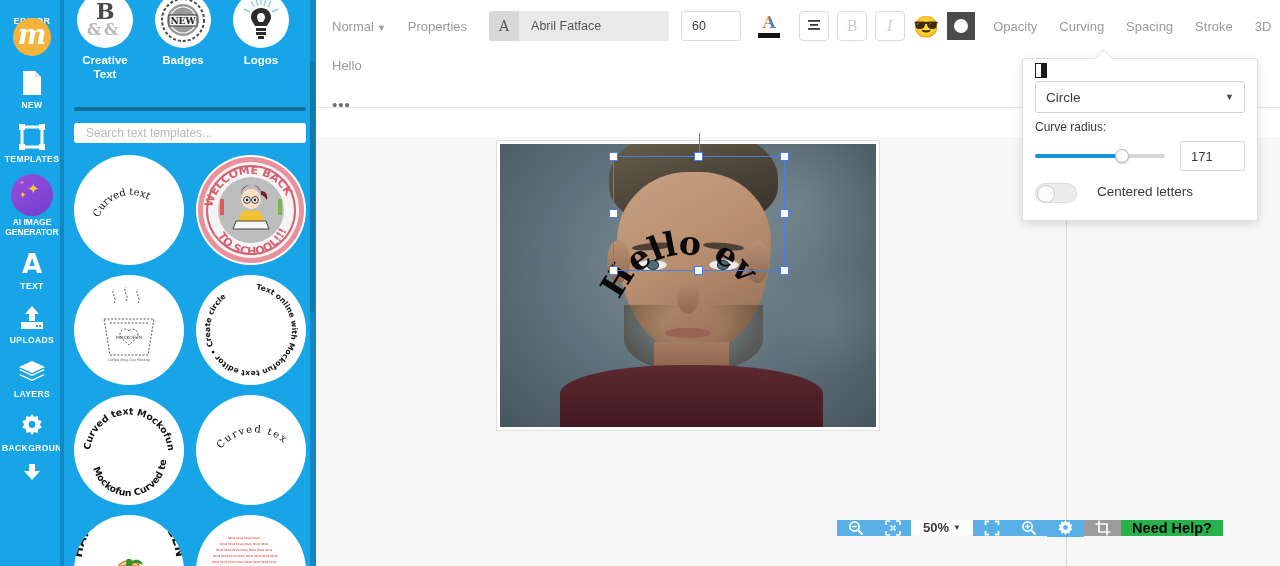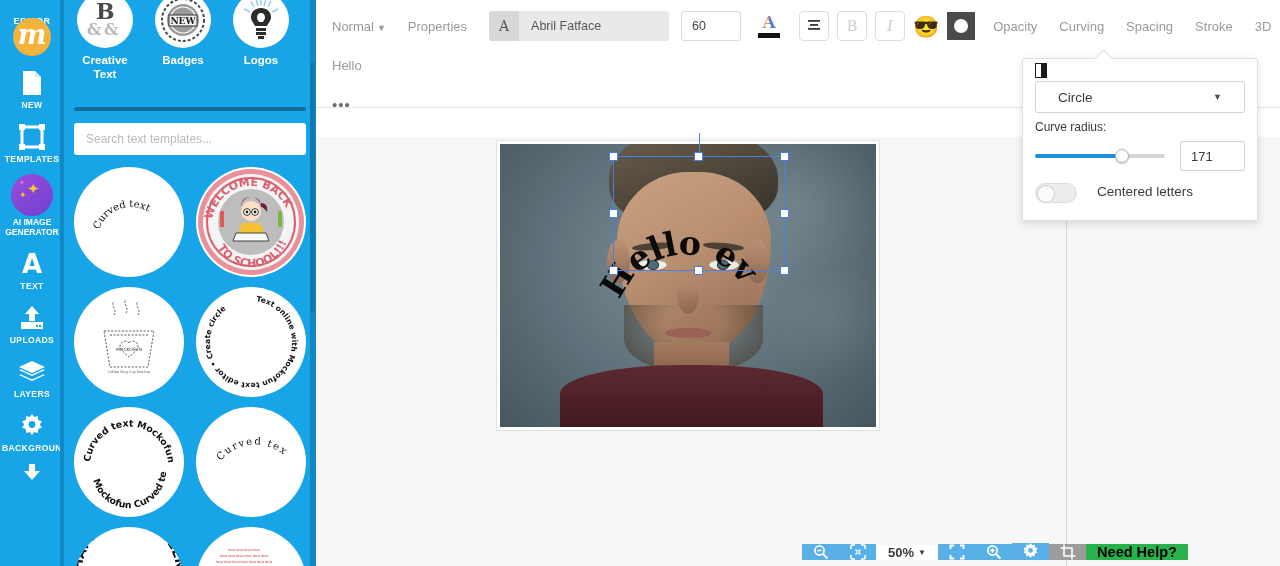--- a/index.html
+++ b/index.html
@@ -79,21 +79,21 @@
     display: flex; align-items: center; justify-content: center;
   }
   .cat-label {
     color: #ffffff; font-size: 11.5px; font-weight: bold; line-height: 14px;
     margin-top: 5px;
   }
   .divider-line {
     height: 4px; background: #0f6d9c; margin: 16px 10px 0 10px; border-radius: 2px;
   }
   .search-box {
-    margin: 12px 10px 0 10px; height: 32px; background: #ffffff;
+    margin: 12px 10px 0 10px; height: 20px; background: #ffffff;
     border-radius: 3px; display: flex; align-items: center; padding: 0 10px;
   }
   .search-box input {
     border: 0; outline: 0; width: 100%; font-size: 12px; color: #333;
     font-family: "Liberation Sans", sans-serif; background: transparent;
   }
   .search-box input::placeholder { color: #b9b9b9; }
   .tpl-grid {
     margin-top: 12px; display: flex; flex-wrap: wrap; gap: 10px 12px;
     padding: 0 10px;
@@ -284,21 +284,21 @@
   }
   .pop-ico {
     position: absolute; left: 12px; top: 4px; width: 12px; height: 15px;
     border: 1.5px solid #1a1a1a;
     background: linear-gradient(90deg,#ffffff 0 50%, #1a1a1a 50% 100%);
   }
   .pop-select {
     position: absolute; left: 12px; top: 22px; width: 210px; height: 32px;
     border: 1px solid #d3d3d3; border-radius: 3px; background: #fff;
     display: flex; align-items: center; justify-content: space-between;
-    padding: 0 22px; font-size: 13.5px; color: #3b3b3b; cursor: pointer;
+    padding: 0 10px; font-size: 13.5px; color: #3b3b3b; cursor: pointer;
   }
   .pop-select .cv { font-size: 9px; color: #4a4a4a; }
   .pop-lbl {
     position: absolute; left: 12px; top: 61px; font-size: 12px; color: #3b3b3b;
   }
   .slider-wrap { position: absolute; left: 12px; top: 86px; width: 130px; height: 22px; }
   .slider-track {
     position: absolute; left: 0; top: 9px; width: 130px; height: 4px;
     background: #d6d6d6; border-radius: 2px;
   }
@@ -324,22 +324,22 @@
   .toggle .knob {
     position: absolute; left: 1px; top: 1px; width: 18px; height: 18px;
     border-radius: 50%; background: #fbfbfb; border: 1px solid #cecece;
   }
   .toggle-lbl {
     position: absolute; left: 74px; top: 125px; font-size: 13.5px; color: #3b3b3b;
   }
 
   
   #bottombar {
-    position: absolute; left: 802px; top: 520px; height: 40px;
-    display: flex; align-items: flex-end;
+    position: absolute; left: 837px; top: 520px; height: 40px;
+    display: flex; align-items: flex-start;
   }
   .bb {
     width: 37px; background: #59b0e6; display: flex; align-items: center;
     justify-content: center; cursor: pointer; color: #ffffff;
   }
   .bb.zoomval {
     background: #ffffff; color: #3a3a3a; width: 62px; font-size: 13px;
     font-weight: bold; gap: 4px;
   }
   .bb.gray { background: #9b9b9b; }

